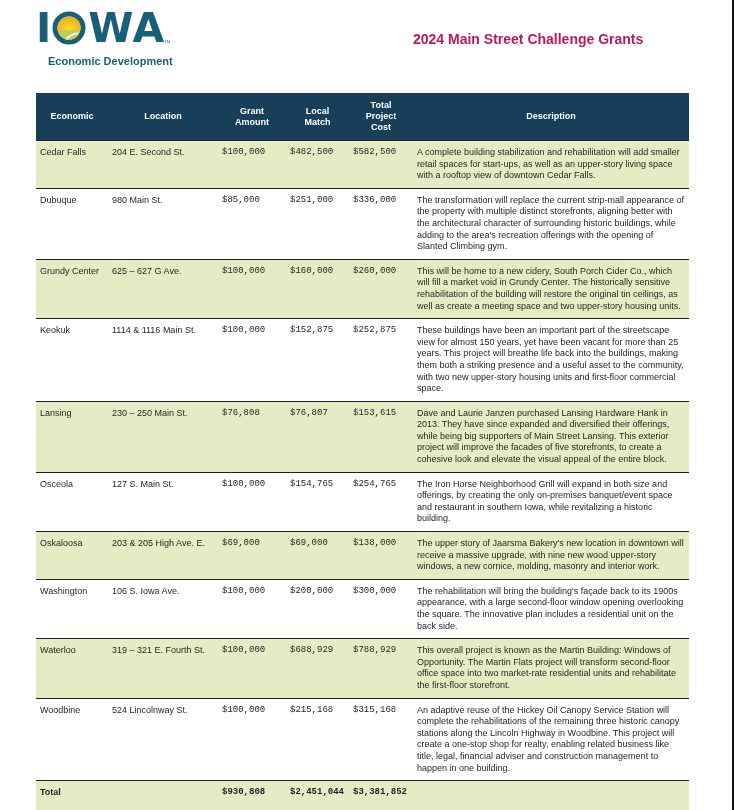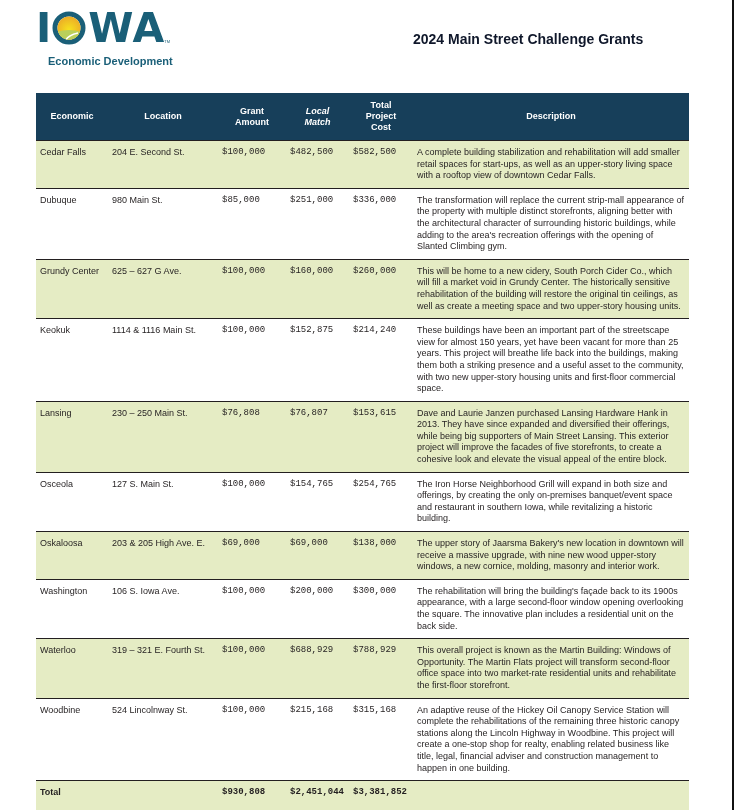--- a/index.html
+++ b/index.html
@@ -5,21 +5,21 @@
   html, body { margin:0; padding:0; background:#ffffff; }
   body { width:734px; height:810px; position:relative; overflow:hidden;
          font-family:"Liberation Sans", sans-serif; color:#231f20; }
   .edge { position:absolute; left:732px; top:0; width:2px; height:810px; background:#111; }
   .logo { position:absolute; left:36px; top:10px; width:150px; height:60px; }
   .logo-word { position:absolute; left:0; top:0; height:36px; display:flex; align-items:flex-end; }
   .logo-letter { font-family:"DejaVu Sans", sans-serif; font-weight:bold; font-size:41px; line-height:36px; color:#1a5f78; letter-spacing:-1px; }
   .logo-o { display:inline-block; width:34px; height:34px; margin:0 2px 1px 2px; position:relative; }
   .logo-tm { font-size:4px; color:#1a5f78; margin-left:1px; margin-bottom:2px; }
   .logo-sub { position:absolute; left:12px; top:45px; font-size:11px; font-weight:bold; color:#1a5f78; white-space:nowrap; }
-  .title { position:absolute; left:413px; top:31px; font-size:14px; font-weight:bold; color:#0f172a; white-space:nowrap; }
+  .title { position:absolute; left:413px; top:31px; font-size:14px; font-weight:bold; color:#be185d; white-space:nowrap; }
   table.grants { position:absolute; left:36px; top:93px; width:653px; border-collapse:collapse; table-layout:fixed; font-size:9px; }
   table.grants th { background:#173f5a; color:#ffffff; font-weight:bold; font-size:9px; height:47px; vertical-align:middle; text-align:center; padding:0 4px; line-height:11px; }
   table.grants td { vertical-align:top; padding:6px 4px 6px 4px; line-height:11.6px; border-bottom:1.2px solid #231f20; }
   table.grants tr.alt td { background:#e5ecc4; }
   table.grants tr.first td { border-top:1.2px solid #231f20; }
   td.num { text-align:left; white-space:nowrap;font-family:Liberation Mono, monospace; }
   td.comm { padding-left:6px;margin-top:24px; }
   tr.total td { font-weight:bold; background:#e5ecc4; height:14px; vertical-align:middle; padding-top:5px; padding-bottom:13px; }
 </style>
 </head>
@@ -65,21 +65,21 @@
     <col style="width:68px">
     <col style="width:63px">
     <col style="width:64px">
     <col style="width:276px">
   </colgroup>
   <thead>
     <tr>
       <th>Economic</th>
       <th>Location</th>
       <th><span style="display:inline-block;width:40px;">Grant Amount</span></th>
-      <th><span style="display:inline-block;width:34px;font-style:italic;">Local Match</span></th>
+      <th><span style="display:inline-block;width:34px;">Local Match</span></th>
       <th><span style="display:inline-block;width:36px;">Total Project Cost</span></th>
       <th>Description</th>
     </tr>
   </thead>
   <tbody id="grant-rows">
   <tr class="alt first">
     <td class="comm">Cedar Falls</td>
     <td>204 E. Second St.</td>
     <td class="num">$100,000</td>
     <td class="num">$482,500</td>
@@ -100,21 +100,21 @@
     <td class="num">$100,000</td>
     <td class="num">$160,000</td>
     <td class="num">$260,000</td>
     <td>This will be home to a new cidery, South Porch Cider Co., which will fill a market void in Grundy Center. The historically sensitive rehabilitation of the building will restore the original tin ceilings, as well as create a meeting space and two upper-story housing units.</td>
   </tr>
       <tr>
     <td class="comm">Keokuk</td>
     <td>1114 &amp; 1116 Main St.</td>
     <td class="num">$100,000</td>
     <td class="num">$152,875</td>
-    <td class="num">$214,240</td>
+    <td class="num">$252,875</td>
     <td>These buildings have been an important part of the streetscape view for almost 150 years, yet have been vacant for more than 25 years. This project will breathe life back into the buildings, making them both a striking presence and a useful asset to the community, with two new upper-story housing units and first-floor commercial space.</td>
   </tr>
       <tr class="alt">
     <td class="comm">Lansing</td>
     <td>230 – 250 Main St.</td>
     <td class="num">$76,808</td>
     <td class="num">$76,807</td>
     <td class="num">$153,615</td>
     <td>Dave and Laurie Janzen purchased Lansing Hardware Hank in 2013. They have since expanded and diversified their offerings, while being big supporters of Main Street Lansing. This exterior project will improve the facades of five storefronts, to create a cohesive look and elevate the visual appeal of the entire block.</td>
   </tr>

